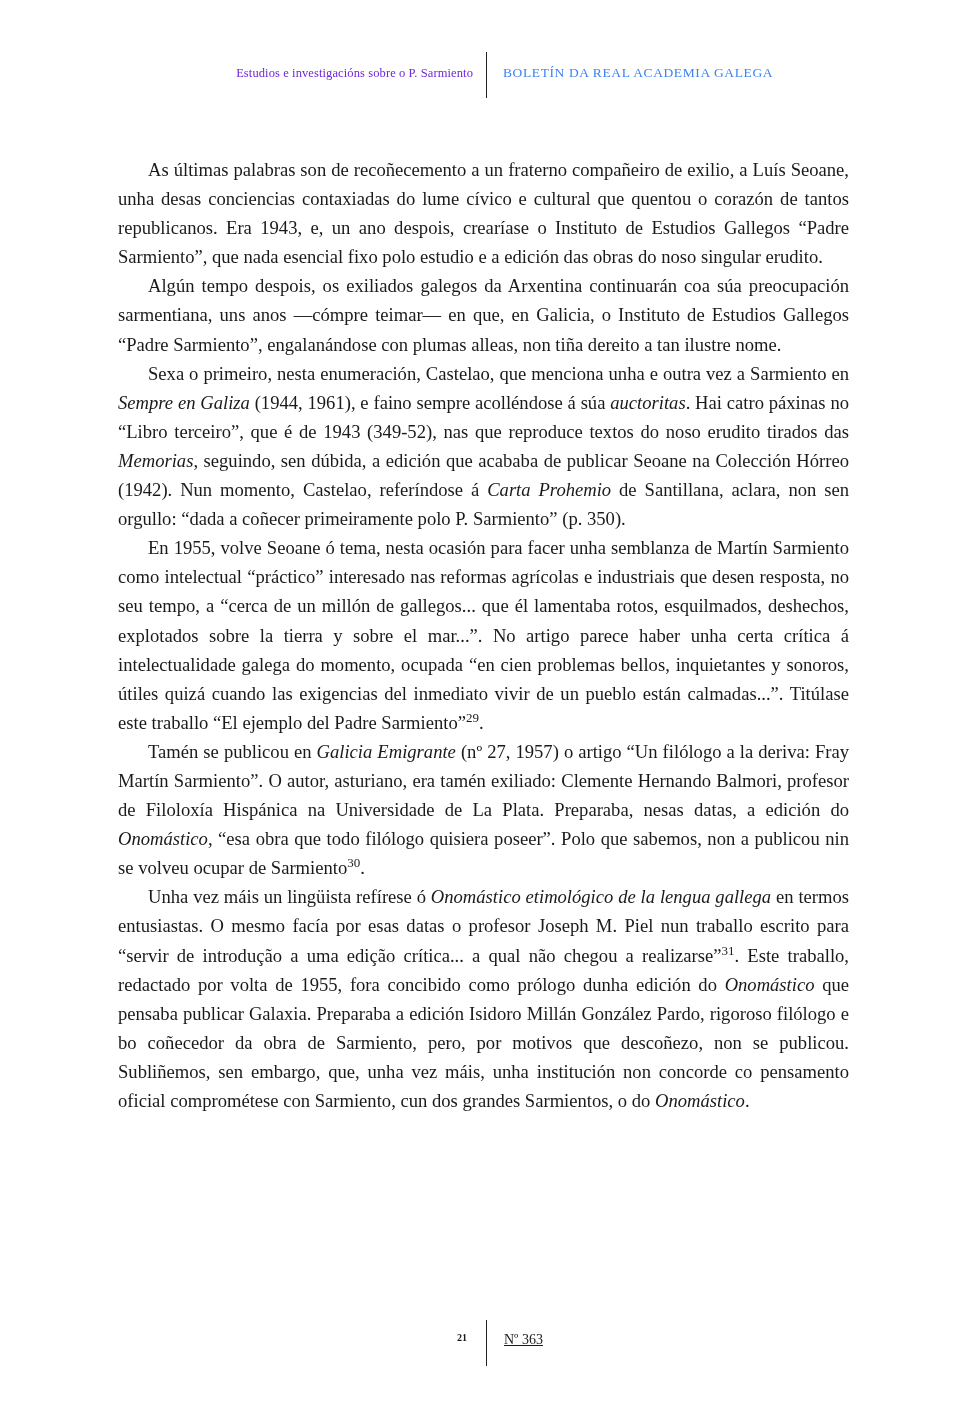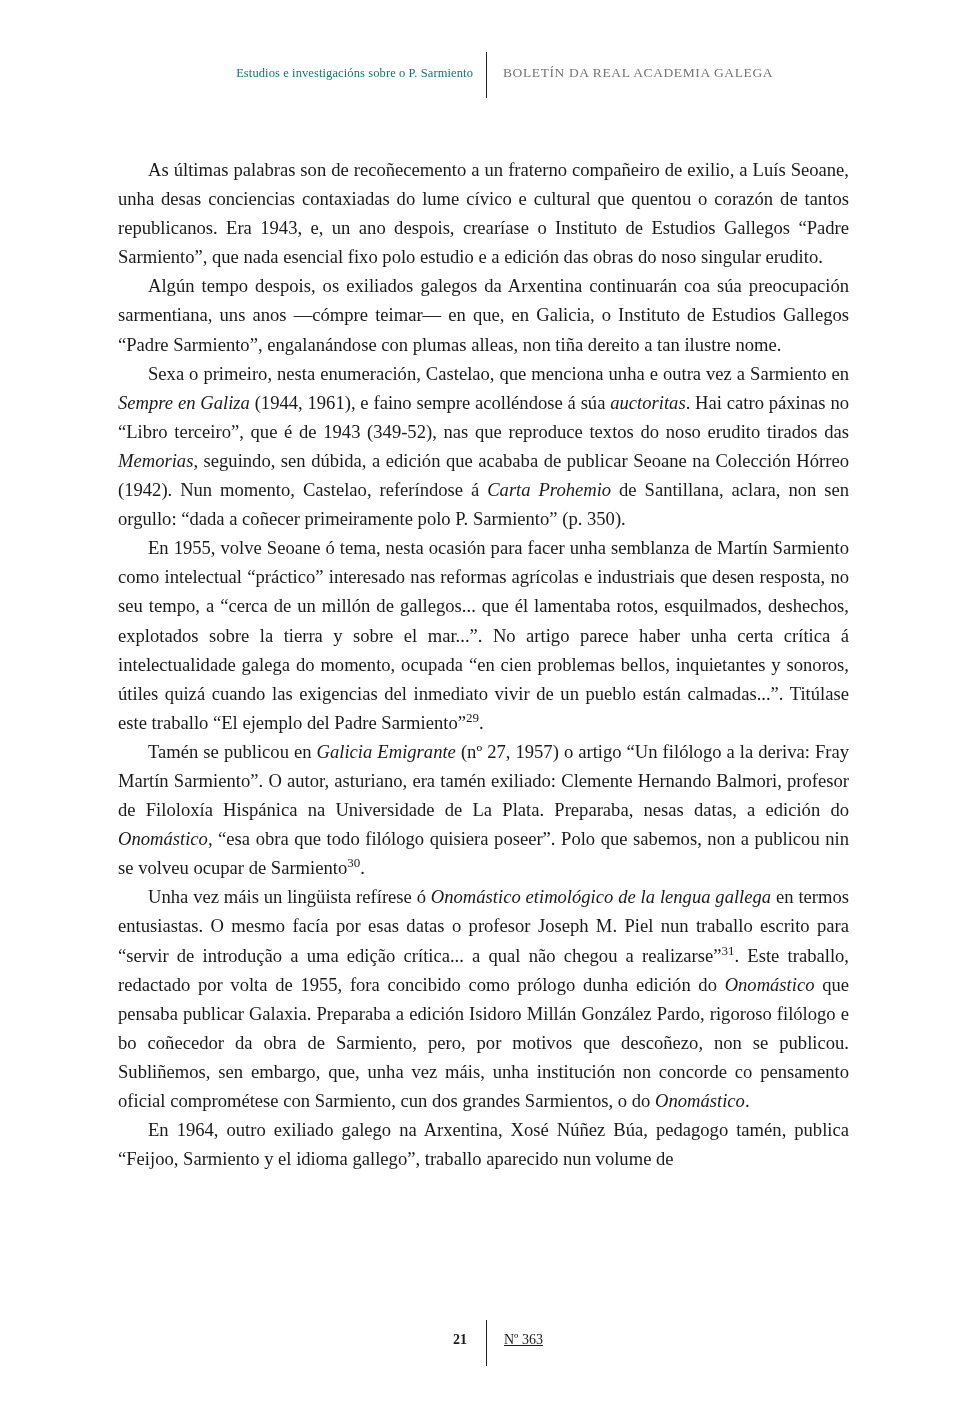--- a/index.html
+++ b/index.html
@@ -1,47 +1,46 @@
 <!DOCTYPE html>
 <html><head>
 <meta charset="utf-8">
 <style>
   html, body { margin: 0; padding: 0; background: #ffffff; }
   body { width: 975px; height: 1417px; position: relative; overflow: hidden;
          font-family: "Liberation Serif", "DejaVu Serif", serif; color: #1a1a1a; }
   .header { position: absolute; top: 52px; left: 0; width: 975px; height: 48px; }
-  .header-left { position: absolute; right: 502px; top: 14px; font-size: 12.5px; letter-spacing: 0.1px; color: #0f766e; white-space: nowrap; font-family: Liberation Serif, serif; }
+  .header-left { position: absolute; right: 502px; top: 14px; font-size: 12.5px; letter-spacing: 0.1px; color: #6d28d9; white-space: nowrap; font-family: Liberation Serif, serif; }
   .header-rule { position: absolute; left: 486px; top: 0; width: 1px; height: 46px; background: #222; }
-  .header-right { position: absolute; left: 503px; top: 13px; font-size: 13.5px; letter-spacing: 0.6px; color: #737373; white-space: nowrap; }
+  .header-right { position: absolute; left: 503px; top: 13px; font-size: 13.5px; letter-spacing: 0.6px; color: #3b82f6; white-space: nowrap; }
   .body-text { position: absolute; left: 118px; top: 155px; width: 736px; font-size: 18.6px; line-height: 29.1px; text-align: justify; }
   .body-text p { margin: 0 5px 0 0; text-indent: 30px; hyphens: manual; }
   .body-text p + p { margin-top: 0px; }
   .body-text em { font-style: italic; }
   .body-text sup { font-size: 13px; line-height: 0; vertical-align: 7px; }
   .footer { position: absolute; top: 1320px; left: 0; width: 975px; height: 50px; }
-  .page-number { position: absolute; right: 508px; top: 12px; font-weight: bold; font-size: 14px; }
+  .page-number { position: absolute; right: 508px; top: 12px; font-weight: bold; font-size: 10px; }
   .footer-rule { position: absolute; left: 486px; top: 0; width: 1px; height: 46px; background: #222; }
   .issue-number { position: absolute; left: 504px; top: 12px; font-size: 14px; text-decoration: underline; }
 </style>
 </head>
 <body>
 
 <div class="header">
   <span class="header-left">Estudios e investigacións sobre o P. Sarmiento</span>
   <span class="header-rule"></span>
   <span class="header-right">BOLETÍN DA REAL ACADEMIA GALEGA</span>
 </div>
 
 <div class="body-text" id="body-text">
     <p><span>As últimas palabras son de recoñecemento a un fraterno compañeiro de exilio, a Luís Seoane, unha desas conciencias contaxiadas do lume cívico e cultural que quentou o corazón de tantos republicanos. Era 1943, e, un ano despois, crearíase o Instituto de Estudios Gallegos “Padre Sarmiento”, que nada esencial fixo polo estudio e a edición das obras do noso singular erudito.</span></p>
     <p><span>Algún tempo despois, os exiliados galegos da Arxentina continuarán coa súa preo­cupación sarmentiana, uns anos —cómpre teimar— en que, en Galicia, o Instituto de Estudios Gallegos “Padre Sarmiento”, engalanándose con plumas alleas, non tiña derei­to a tan ilustre nome.</span></p>
     <p><span>Sexa o primeiro, nesta enumeración, Castelao, que menciona unha e outra vez a Sar­miento en </span><em>Sempre en Galiza</em><span> (1944, 1961), e faino sempre acolléndose á súa </span><em>auctoritas</em><span>. Hai catro páxinas no “Libro terceiro”, que é de 1943 (349-52), nas que reproduce tex­tos do noso erudito tirados das </span><em>Memorias</em><span>, seguindo, sen dúbida, a edición que acababa de publicar Seoane na Colección Hórreo (1942). Nun momento, Castelao, referíndose á </span><em>Carta Prohemio</em><span> de Santillana, aclara, non sen orgullo: “dada a coñecer primeiramente polo P. Sarmiento” (p. 350).</span></p>
     <p><span>En 1955, volve Seoane ó tema, nesta ocasión para facer unha semblanza de Martín Sarmiento como intelectual “práctico” interesado nas reformas agrícolas e industriais que desen resposta, no seu tempo, a “cerca de un millón de gallegos... que él lamentaba rotos, esquilmados, deshechos, explotados sobre la tierra y sobre el mar...”. No artigo parece haber unha certa crítica á intelectualidade galega do momento, ocupada “en cien proble­mas bellos, inquietantes y sonoros, útiles quizá cuando las exigencias del inmediato vivir de un pueblo están calmadas...”. Titúlase este traballo “El ejemplo del Padre Sarmiento”</span><sup>29</sup><span>.</span></p>
     <p><span>Tamén se publicou en </span><em>Galicia Emigrante</em><span> (nº 27, 1957) o artigo “Un filólogo a la deri­va: Fray Martín Sarmiento”. O autor, asturiano, era tamén exiliado: Clemente Hernan­do Balmori, profesor de Filoloxía Hispánica na Universidade de La Plata. Preparaba, nesas datas, a edición do </span><em>Onomástico</em><span>, “esa obra que todo filólogo quisiera poseer”. Polo que sabemos, non a publicou nin se volveu ocupar de Sarmiento</span><sup>30</sup><span>.</span></p>
     <p><span>Unha vez máis un lingüista refírese ó </span><em>Onomástico etimológico de la lengua gallega</em><span> en termos entusiastas. O mesmo facía por esas datas o profesor Joseph M. Piel nun traballo escrito para “servir de introdução a uma edição crítica... a qual não chegou a realizar­se”</span><sup>31</sup><span>. Este traballo, redactado por volta de 1955, fora concibido como prólogo dunha edición do </span><em>Onomástico</em><span> que pensaba publicar Galaxia. Preparaba a edición Isidoro Millán González Pardo, rigoroso filólogo e bo coñecedor da obra de Sarmiento, pero, por moti­vos que descoñezo, non se publicou. Subliñemos, sen embargo, que, unha vez máis, unha institución non concorde co pensamento oficial comprométese con Sarmiento, cun dos grandes Sarmientos, o do </span><em>Onomástico</em><span>.</span></p>
-    <p><span>En 1964, outro exiliado galego na Arxentina, Xosé Núñez Búa, pedagogo tamén, publica “Feijoo, Sarmiento y el idioma gallego”, traballo aparecido nun volume de</span></p>
   </div>
 
 <div class="footer">
   <span class="page-number">21</span>
   <span class="footer-rule"></span>
   <span class="issue-number">Nº 363</span>
 </div>
 
 </body></html>

